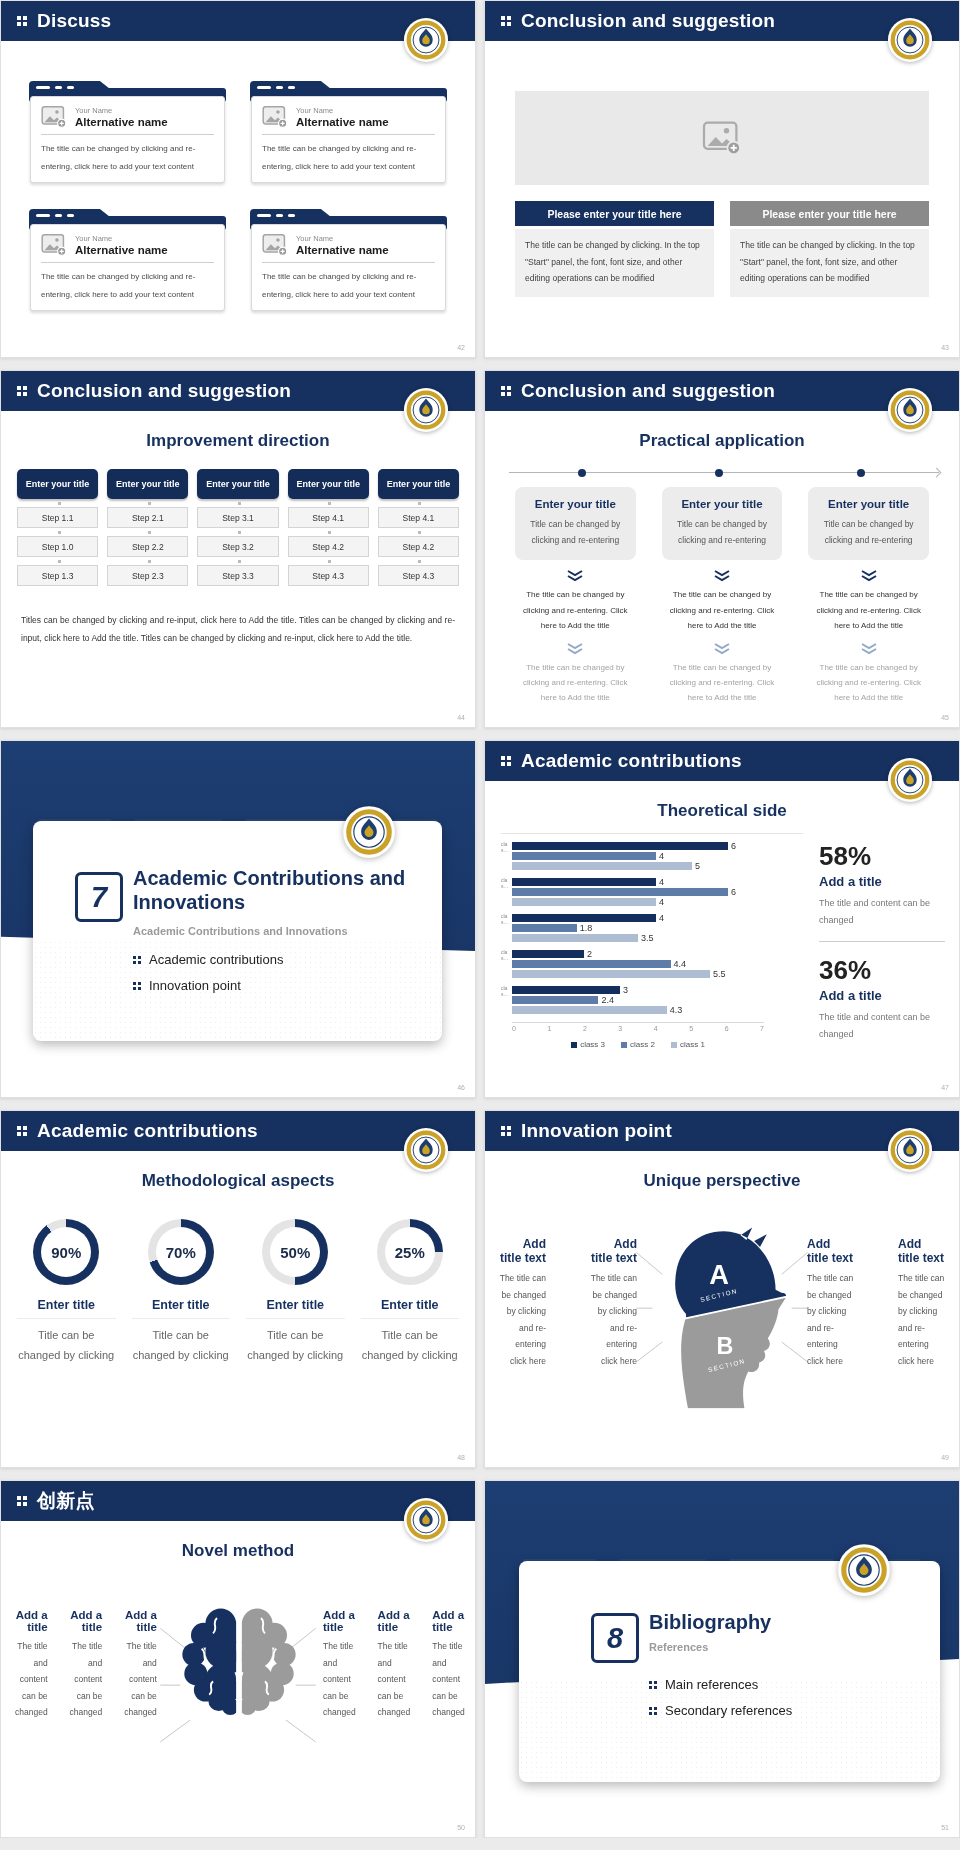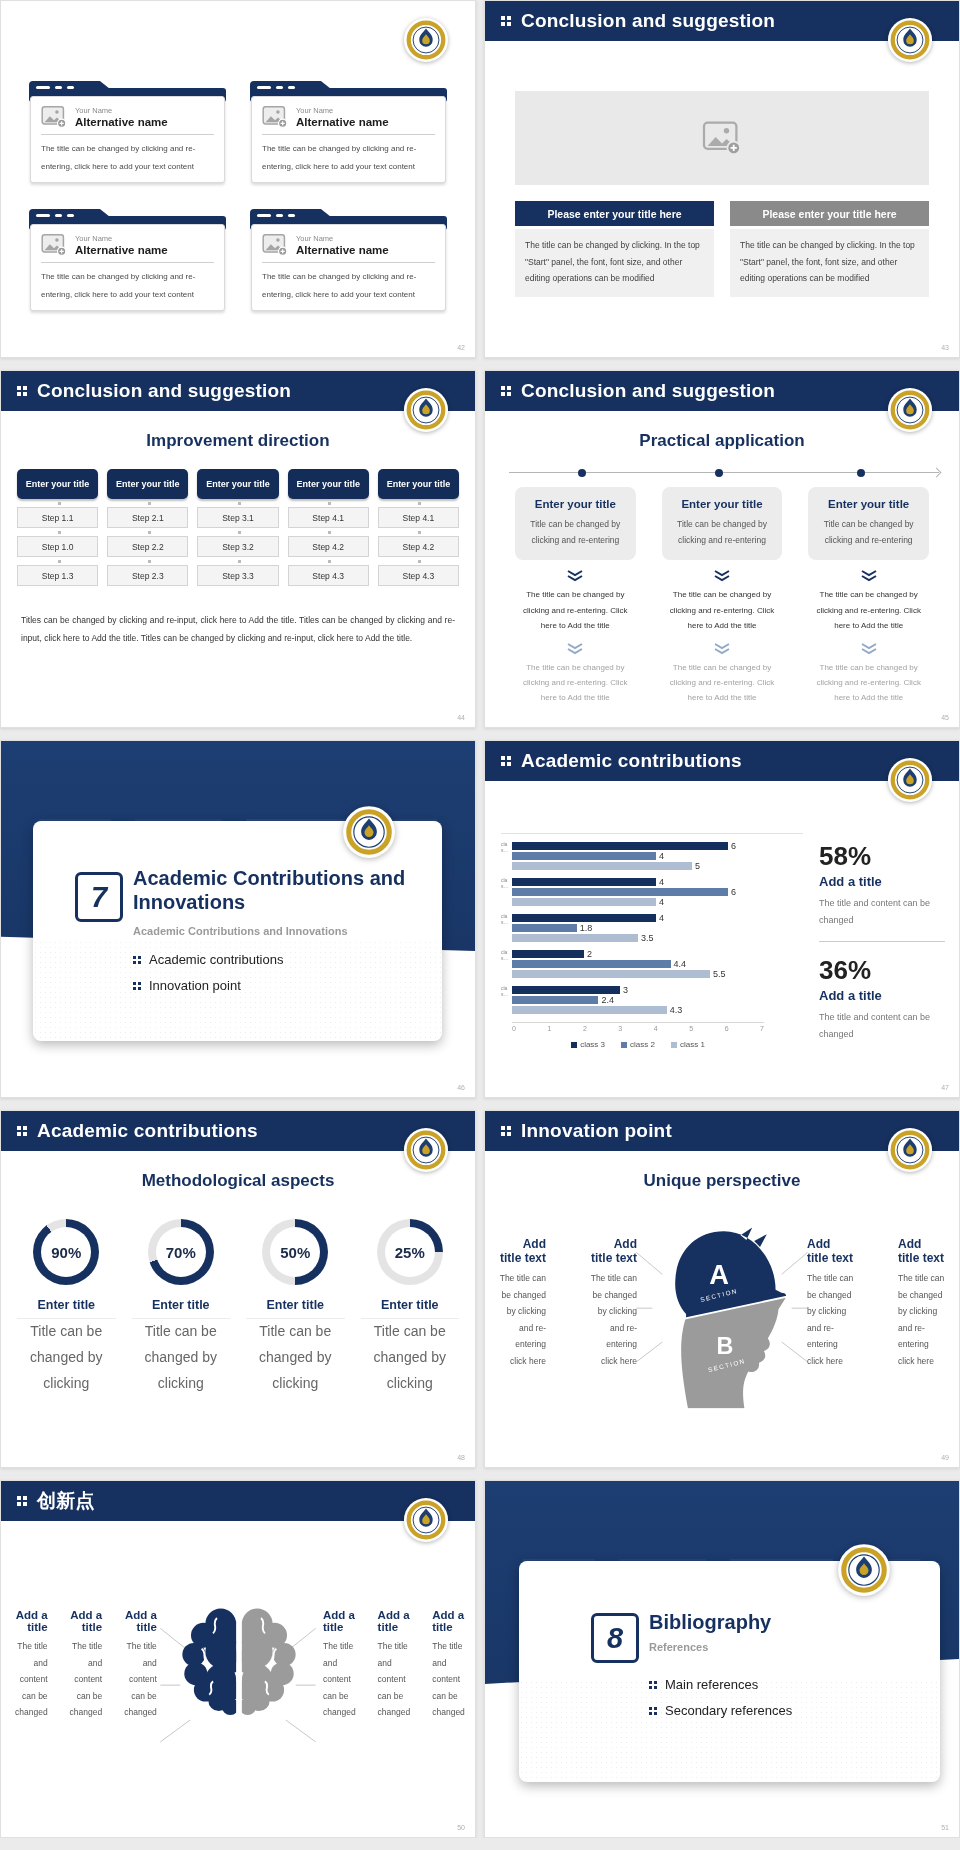--- a/index.html
+++ b/index.html
@@ -101,39 +101,48 @@
   .statpct{font-size:26px;font-weight:bold;color:#222;}
   .stattitle{font-size:13px;font-weight:bold;color:#16305f;margin:2px 0 6px;}
   .statbody{font-size:9px;color:#777;line-height:1.85;}
   .statdiv{border-top:1px solid #ccc;margin:13px 0;}
   
   .donuts{position:absolute;top:108px;left:16px;right:16px;display:grid;grid-template-columns:repeat(4,1fr);gap:16px;text-align:center;}
   .donut{width:66px;height:66px;border-radius:50%;margin:0 auto;position:relative;background:#e4e4e4;}
   .donut::after{content:"";position:absolute;inset:8px;background:#fff;border-radius:50%;}
   .dpct{position:absolute;inset:0;display:flex;align-items:center;justify-content:center;font-size:15px;font-weight:bold;color:#1b2b4a;z-index:2;}
   .dtitle{margin-top:13px;font-size:12.5px;font-weight:bold;color:#16305f;border-bottom:1px solid #ececec;padding-bottom:6px;}
-  .dbody{font-size:14px;color:#666;line-height:1.85;}
+  .dbody{margin-top:6px;font-size:11px;color:#666;line-height:1.85;}
   
   .sideL,.sideR{position:absolute;width:138px;display:flex;}
   .sideL{left:14px;text-align:right;}
   .sideR{right:14px;text-align:left;}
   .blk h5{font-size:12px;font-weight:bold;color:#16305f;margin:0 0 5px;}
   .blk p{font-size:8.5px;color:#555;line-height:1.95;margin:0;}
   .s8 .sideL,.s8 .sideR{top:126px;gap:44px;}
   .s9 .sideL,.s9 .sideR{top:128px;gap:22px;}
   .s9 .blk h5{font-size:11.5px;}
   .figsvg{position:absolute;z-index:1;}
   .connsvg{position:absolute;inset:0;z-index:0;}
 </style>
 </head>
 <body>
 
 <div class="grid">
 
   <div class="slide">
+    <div class="hdr">
+      <span class="hicon">
+          <i></i>
+          <i></i>
+          <i></i>
+          <i></i>
+        </span>
+      <span>Discuss</span>
+    </div>
     <div class="logo">
       <svg viewBox="0 0 48 48">
           <circle cx="24" cy="24" r="23" fill="#fff"></circle>
           <circle cx="24" cy="24" r="18" fill="#fff" stroke="#c9a227" stroke-width="4.5"></circle>
           <circle cx="24" cy="24" r="13.5" fill="#fff" stroke="#1d3e6e" stroke-width="1"></circle>
           <path d="M24 12c4 5 7 7 7 12a7 7 0 0 1-14 0c0-5 3-7 7-12z" fill="#1d3e6e"></path>
           <path d="M24 18c2 3 4 4 4 6.5a4 4 0 0 1-8 0c0-2.5 2-3.5 4-6.5z" fill="#c9a227"></path>
         </svg>
     </div>
     <div class="cards">
@@ -468,20 +477,21 @@
     </div>
     <div class="logo">
       <svg viewBox="0 0 48 48">
           <circle cx="24" cy="24" r="23" fill="#fff"></circle>
           <circle cx="24" cy="24" r="18" fill="#fff" stroke="#c9a227" stroke-width="4.5"></circle>
           <circle cx="24" cy="24" r="13.5" fill="#fff" stroke="#1d3e6e" stroke-width="1"></circle>
           <path d="M24 12c4 5 7 7 7 12a7 7 0 0 1-14 0c0-5 3-7 7-12z" fill="#1d3e6e"></path>
           <path d="M24 18c2 3 4 4 4 6.5a4 4 0 0 1-8 0c0-2.5 2-3.5 4-6.5z" fill="#c9a227"></path>
         </svg>
     </div>
+    <div class="stitle">Theoretical side</div>
     <div class="chartwrap">
       <div>
 
       <div class="grp">
             <div class="ylab">clas…</div>
             <div class="gbars">
               <div class="brow">
                 <div class="bar b3" style="width: 85.7%;"></div>
                 <span class="bval">6</span>
               </div>
@@ -739,20 +749,21 @@
     </div>
     <div class="logo">
       <svg viewBox="0 0 48 48">
           <circle cx="24" cy="24" r="23" fill="#fff"></circle>
           <circle cx="24" cy="24" r="18" fill="#fff" stroke="#c9a227" stroke-width="4.5"></circle>
           <circle cx="24" cy="24" r="13.5" fill="#fff" stroke="#1d3e6e" stroke-width="1"></circle>
           <path d="M24 12c4 5 7 7 7 12a7 7 0 0 1-14 0c0-5 3-7 7-12z" fill="#1d3e6e"></path>
           <path d="M24 18c2 3 4 4 4 6.5a4 4 0 0 1-8 0c0-2.5 2-3.5 4-6.5z" fill="#c9a227"></path>
         </svg>
     </div>
+    <div class="stitle">Novel method</div>
     <svg class="connsvg" viewBox="0 0 476 358">
       <path d="M160 148l30 24M160 205h20M160 262l30-22M316 148l-30 24M316 205h-20M316 262l-30-22" stroke="#c7c7c7" stroke-width="1" fill="none"></path>
     </svg>
     <svg class="figsvg" style="left:166px;top:110px;width:144px;height:150px" viewBox="0 0 150 140">
       <defs>
         <clipPath id="lbr">
             <rect x="0" y="0" width="72" height="140"></rect>
           </clipPath>
         <clipPath id="rbr">
             <rect x="78" y="0" width="72" height="140"></rect>

